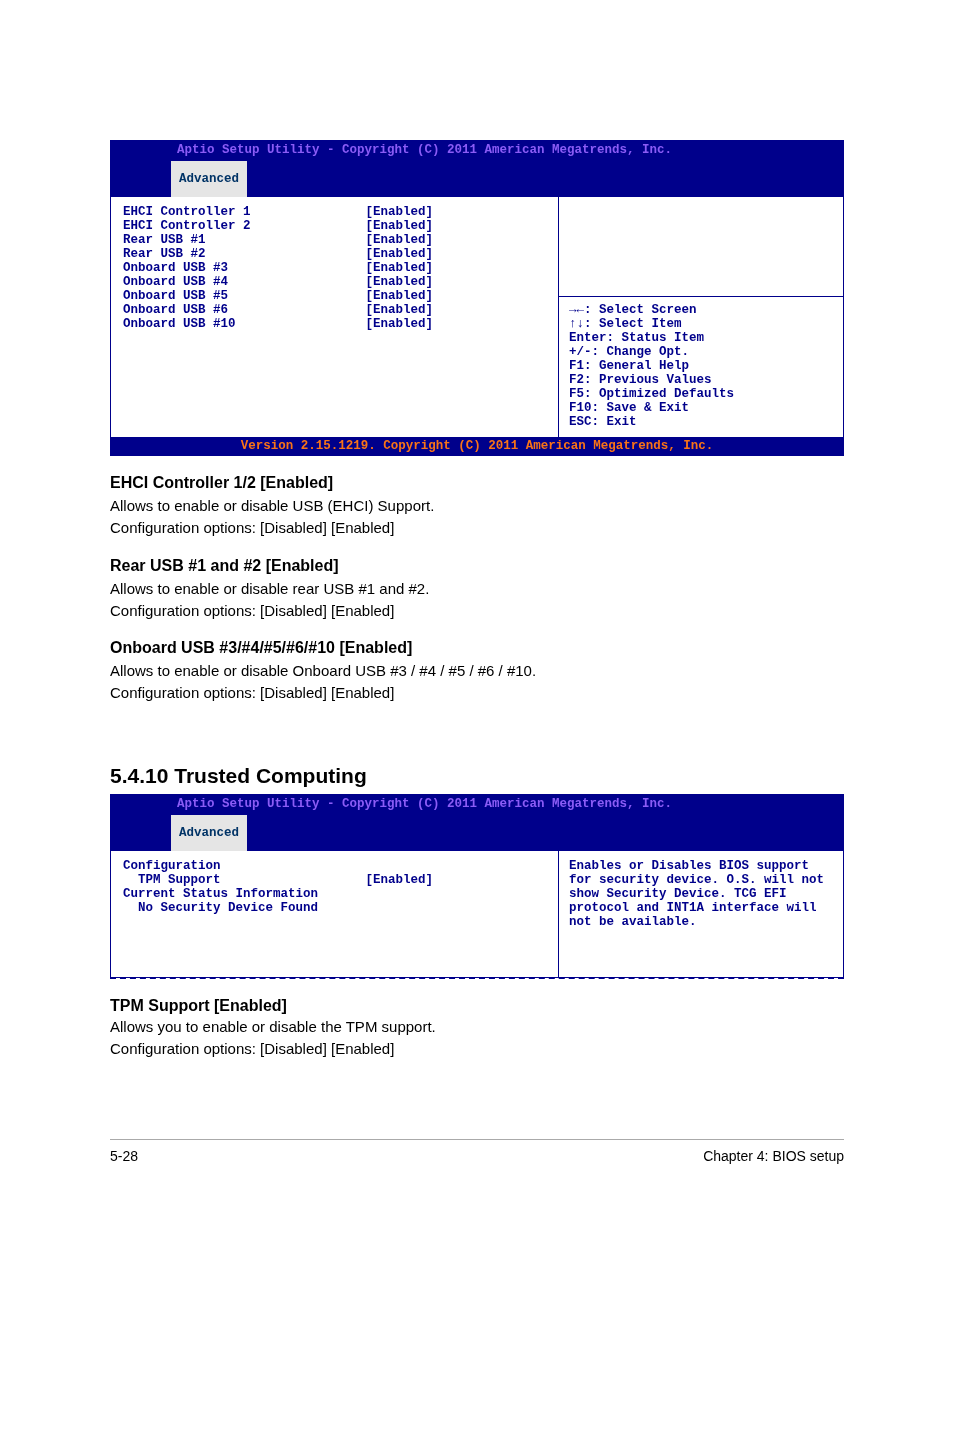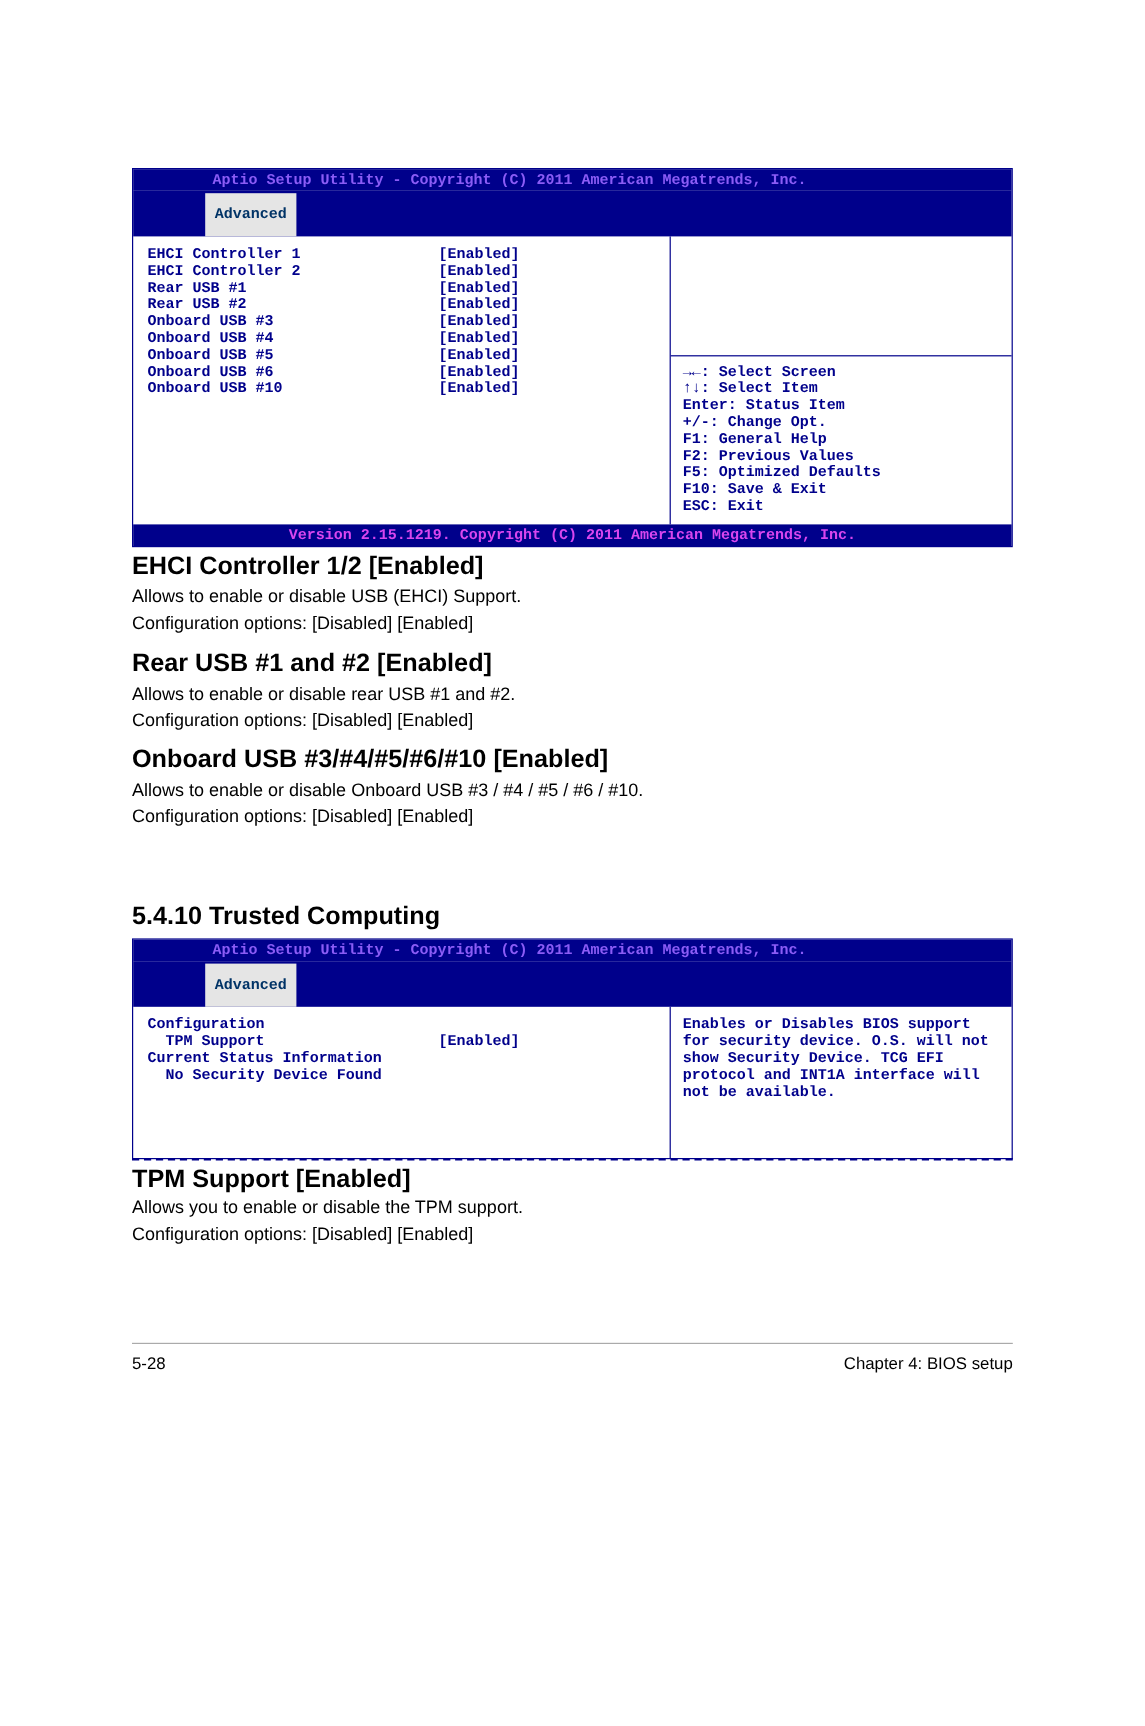--- a/index.html
+++ b/index.html
@@ -13,23 +13,23 @@
   }
   .page {
     padding: 140px 110px 60px 110px;
   }
   h2.section-title {
     font-size: 18px;
     font-weight: bold;
     margin: 0 0 6px 0;
   }
   h2.subsection {
-    font-size: 21px;
-    font-weight: bold;
-    margin: 4px 0 4px 0;
+    font-size: 16px;
+    font-weight: bold;
+    margin: 18px 0 4px 0;
   }
   h2.sec-num {
     font-size: 21px;
     font-weight: bold;
     margin: 60px 0 6px 0;
   }
   p {
     margin: 2px 0 10px 0;
     line-height: 1.35;
   }
@@ -83,21 +83,21 @@
     display: flex;
   }
   .bios-label { flex: 1.3; white-space: pre; }
   .bios-value { flex: 1; white-space: pre; }
   .help-divider {
     border-top: 1px solid #00008B;
     margin: 6px -6px 6px -10px;
   }
   .bios-footer {
     background: #00008B;
-    color: #d946ef;
+    color: #f97316;
     text-align: center;
     padding: 2px 0;
     font-weight: bold;
   }
   .bios-right .filler { flex: 1; }
   .tab-wrapper {
     background: #00008B;
     padding: 0 0 0 0;
   }
   

